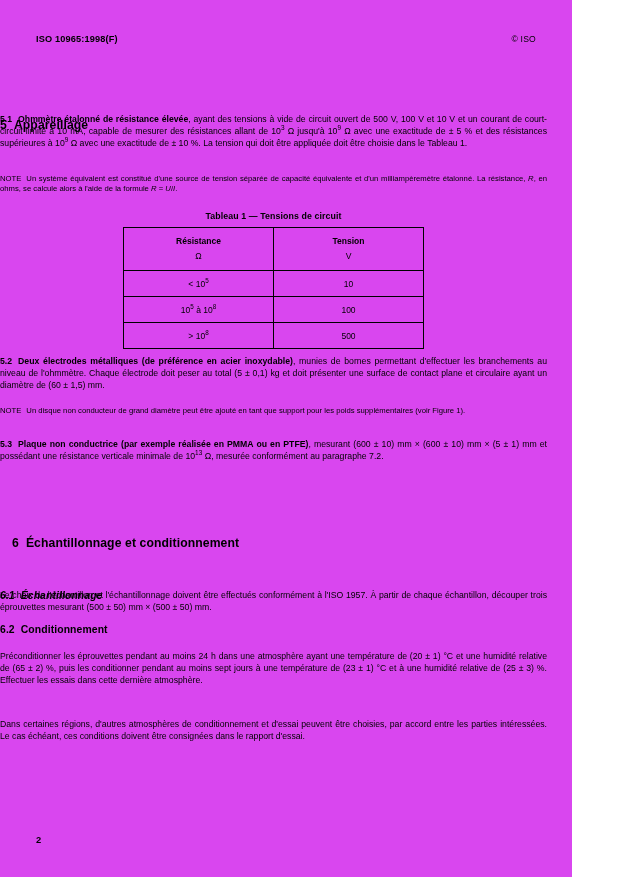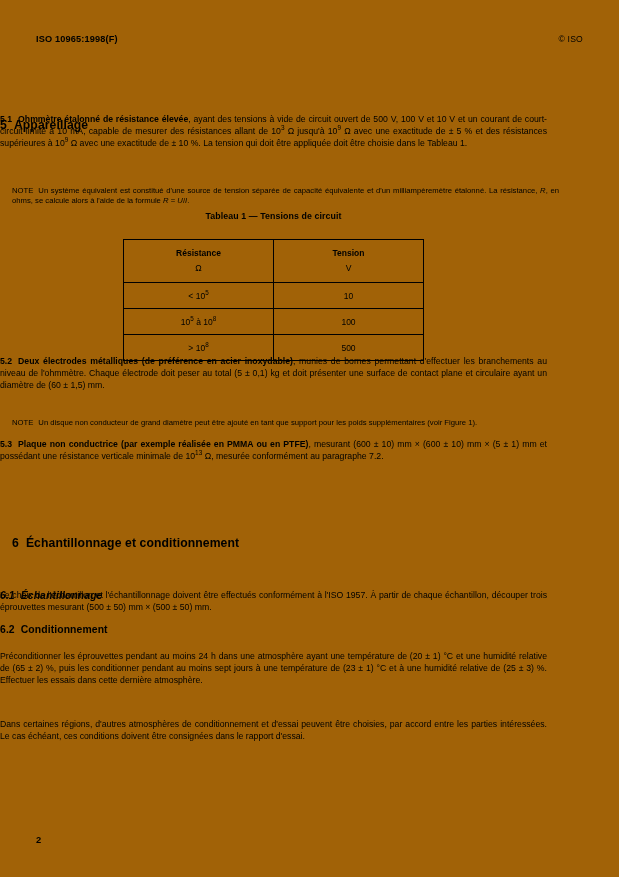--- a/index.html
+++ b/index.html
@@ -6,23 +6,23 @@
     margin: 0;
     padding: 0;
     background: #ffffff;
   }
   body {
     font-family: "Liberation Sans", sans-serif;
     color: #000000;
   }
   .page {
     position: relative;
-    width: 619px;
+    width: 572px;
     height: 877px;
-    background: #a16207;
+    background: #d946ef;
     overflow: hidden;
     box-sizing: border-box;
   }
 
   
   .page-header {
     position: absolute;
     left: 36px;
     right: 36px;
     top: 34px;
@@ -62,39 +62,39 @@
   
   p.body {
     font-size: 8.7px;
     line-height: 12.2px;
     margin: 0;
     text-align: justify;
   }
   p.note {
     font-size: 7.7px;
     line-height: 10.4px;
-    margin: 12px;
+    margin: 0;
     text-align: justify;
   }
   .lead { font-weight: bold; margin-top: 29px; }
   .note-label { margin-right: 5px; }
   i, .ital { font-style: italic; }
   sup { font-size: 0.74em; vertical-align: super; line-height: 0; }
 
   
   .table-wrap {
     position: absolute;
     left: 0;
     width: 547px;
   }
   .table-caption {
     font-size: 8.8px;
     font-weight: bold;
     text-align: center;
-    margin-bottom: 18px;
+    margin-bottom: 6px;
     letter-spacing: 0.1px;
   }
   table.tensions {
     border-collapse: collapse;
     margin: 0 auto;
     width: 300px;
     table-layout: fixed;
   }
   table.tensions th,
   table.tensions td {

